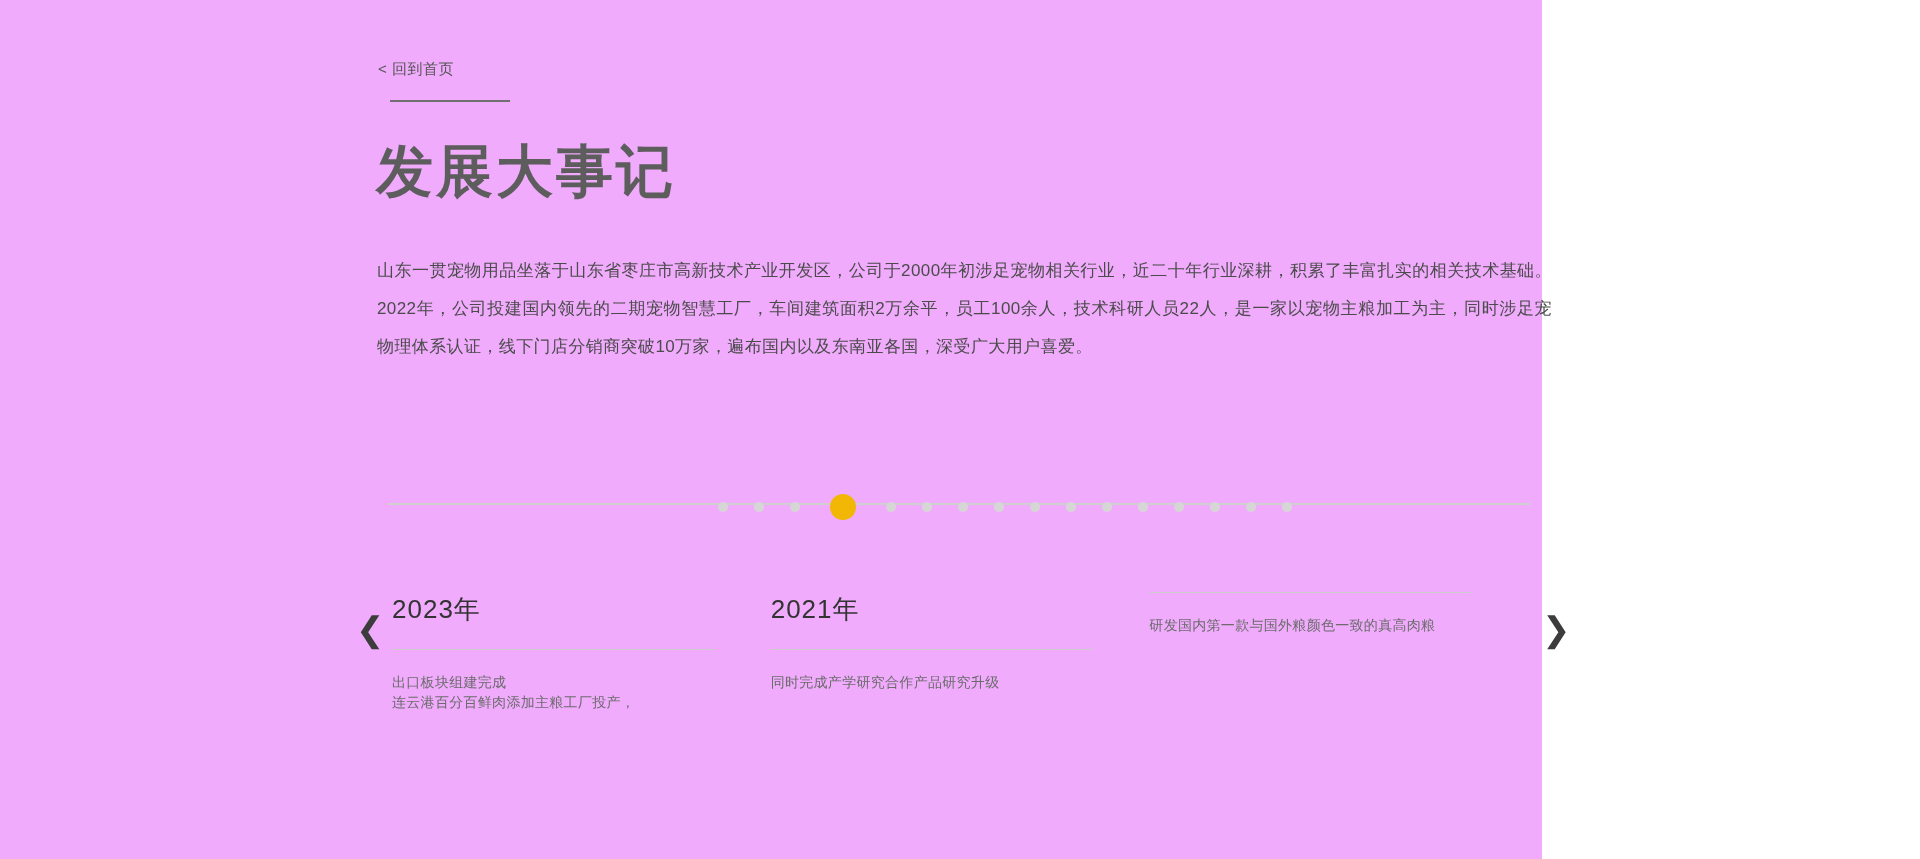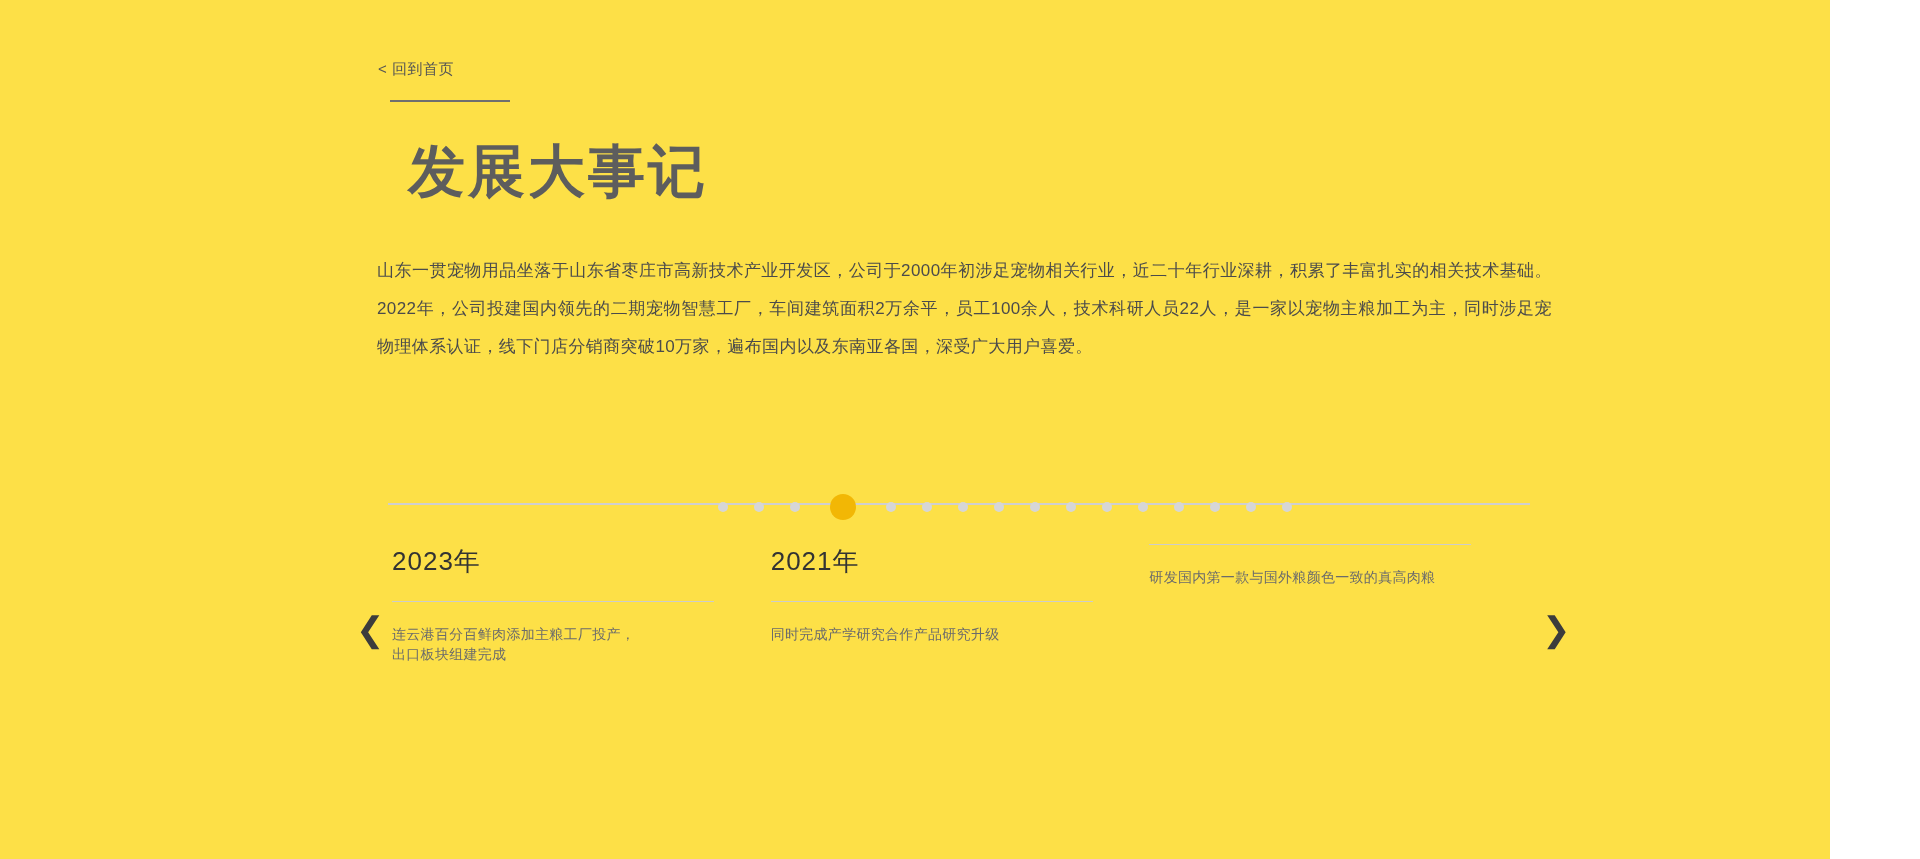--- a/index.html
+++ b/index.html
@@ -5,23 +5,23 @@
   * { box-sizing: border-box; margin: 0; padding: 0; }
   html, body {
     width: 1920px;
     height: 859px;
     background: #ffffff;
     font-family: "Liberation Sans", sans-serif;
     overflow: hidden;
   }
   .page {
     position: relative;
-    width: 1830px;
+    width: 1542px;
     height: 859px;
-    background: #fde047;
+    background: #f0abfc;
   }
 
   
   .back-link {
     position: absolute;
     left: 378px;
     top: 60px;
     font-size: 15px;
     color: #555555;
     letter-spacing: 0.5px;
@@ -40,21 +40,20 @@
   
   .page-title {
     position: absolute;
     left: 376px;
     top: 140px;
     font-size: 57px;
     font-weight: bold;
     color: #5d5d5d;
     letter-spacing: 3px;
     line-height: 1.1;
-    margin-left: 32px;
   }
 
   
   .intro {
     position: absolute;
     left: 377px;
     top: 252px;
     width: 1175px;
     font-size: 17px;
     line-height: 38px;
@@ -99,21 +98,21 @@
     width: 26px;
     height: 26px;
     background: #f2b705;
     margin: 0 4px;
   }
 
   
   .cards {
     position: absolute;
     left: 392px;
-    top: 544px;
+    top: 592px;
     width: 1120px;
     display: flex;
     gap: 16px;
   }
   .card {
     width: 400px;
     margin-right: 0;
   }
   .card + .card { margin-left: 0; }
   .card-year {
@@ -181,22 +180,22 @@
       <span class="dot"></span>
       <span class="dot"></span>
     </div>
   </div>
 
   <div class="cards">
     <div class="card">
       <div class="card-year">2023年</div>
       <div class="card-rule"></div>
       <div class="card-desc">
+        <div>出口板块组建完成</div>
         <div>连云港百分百鲜肉添加主粮工厂投产，</div>
-        <div>出口板块组建完成</div>
       </div>
     </div>
 
     <div class="card">
       <div class="card-year">2021年</div>
       <div class="card-rule"></div>
       <div class="card-desc">
         <div>同时完成产学研究合作产品研究升级</div>
       </div>
     </div>

